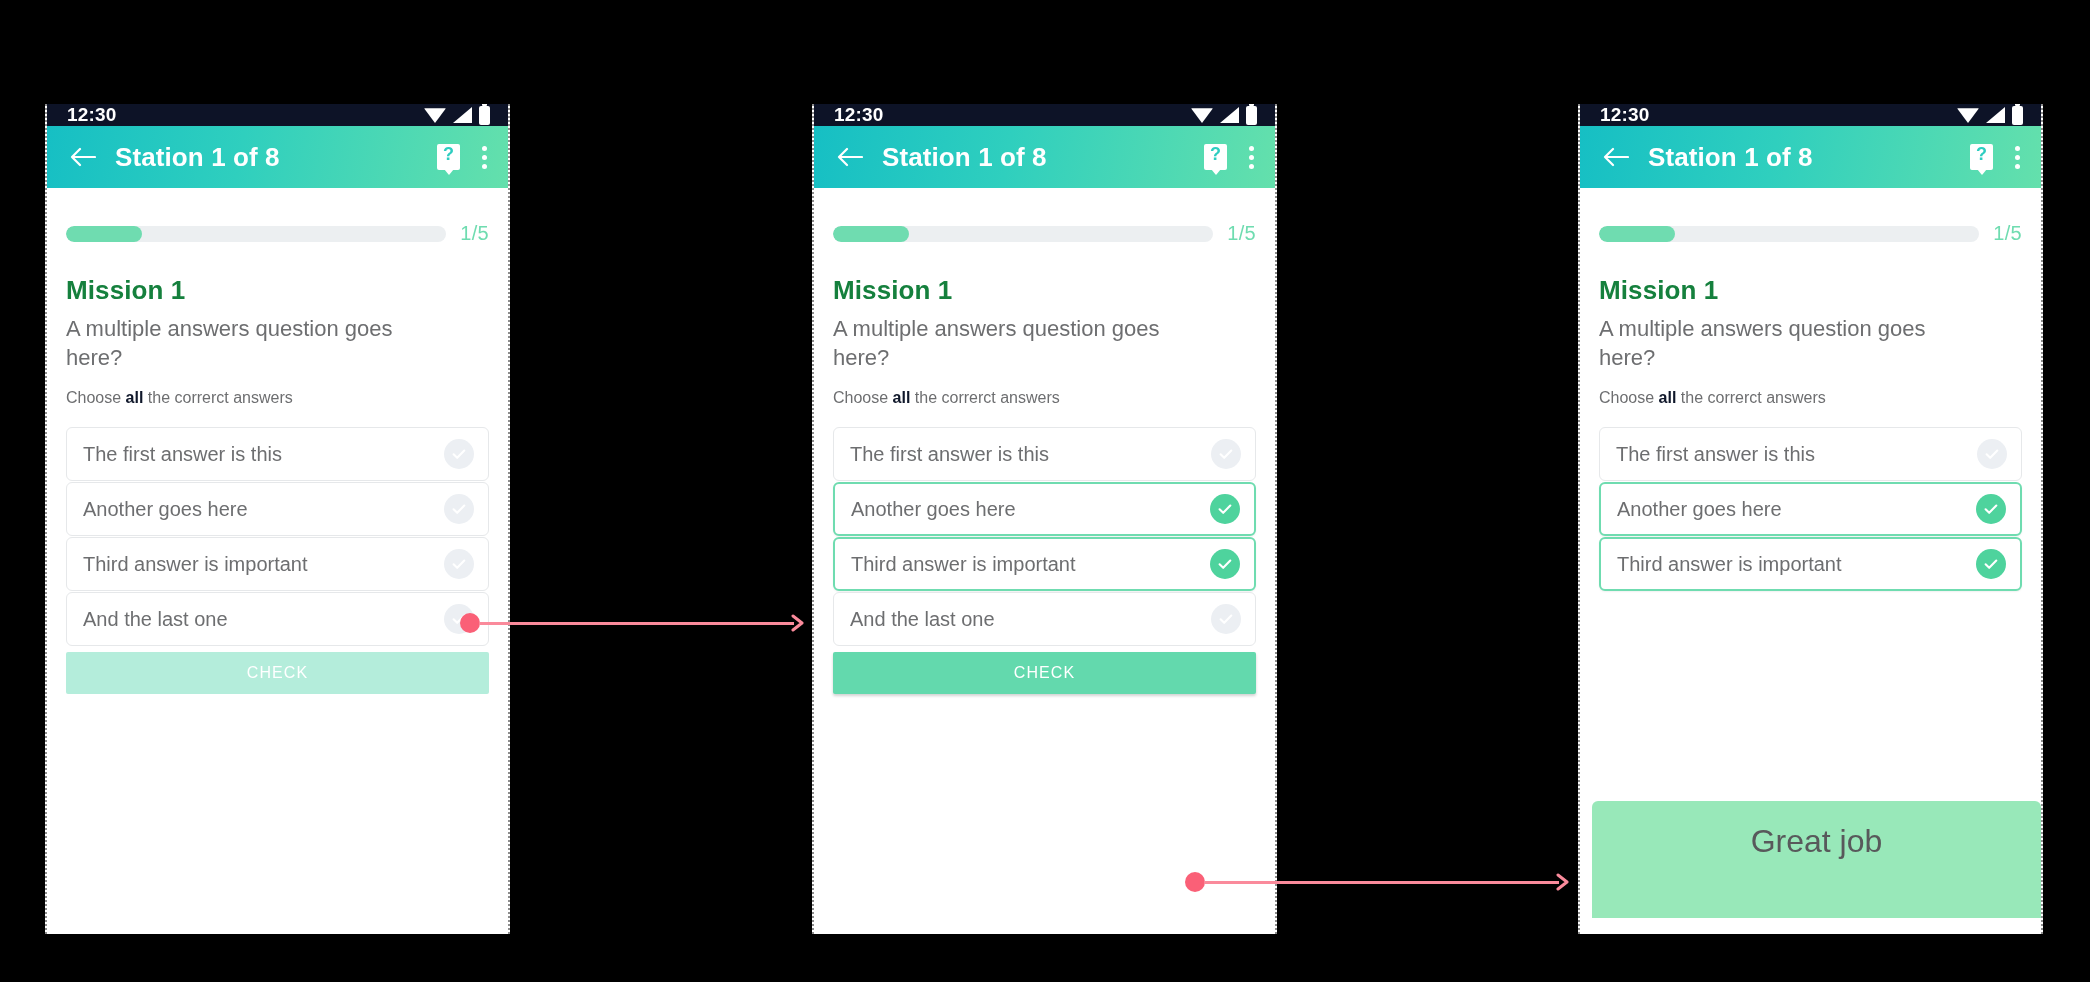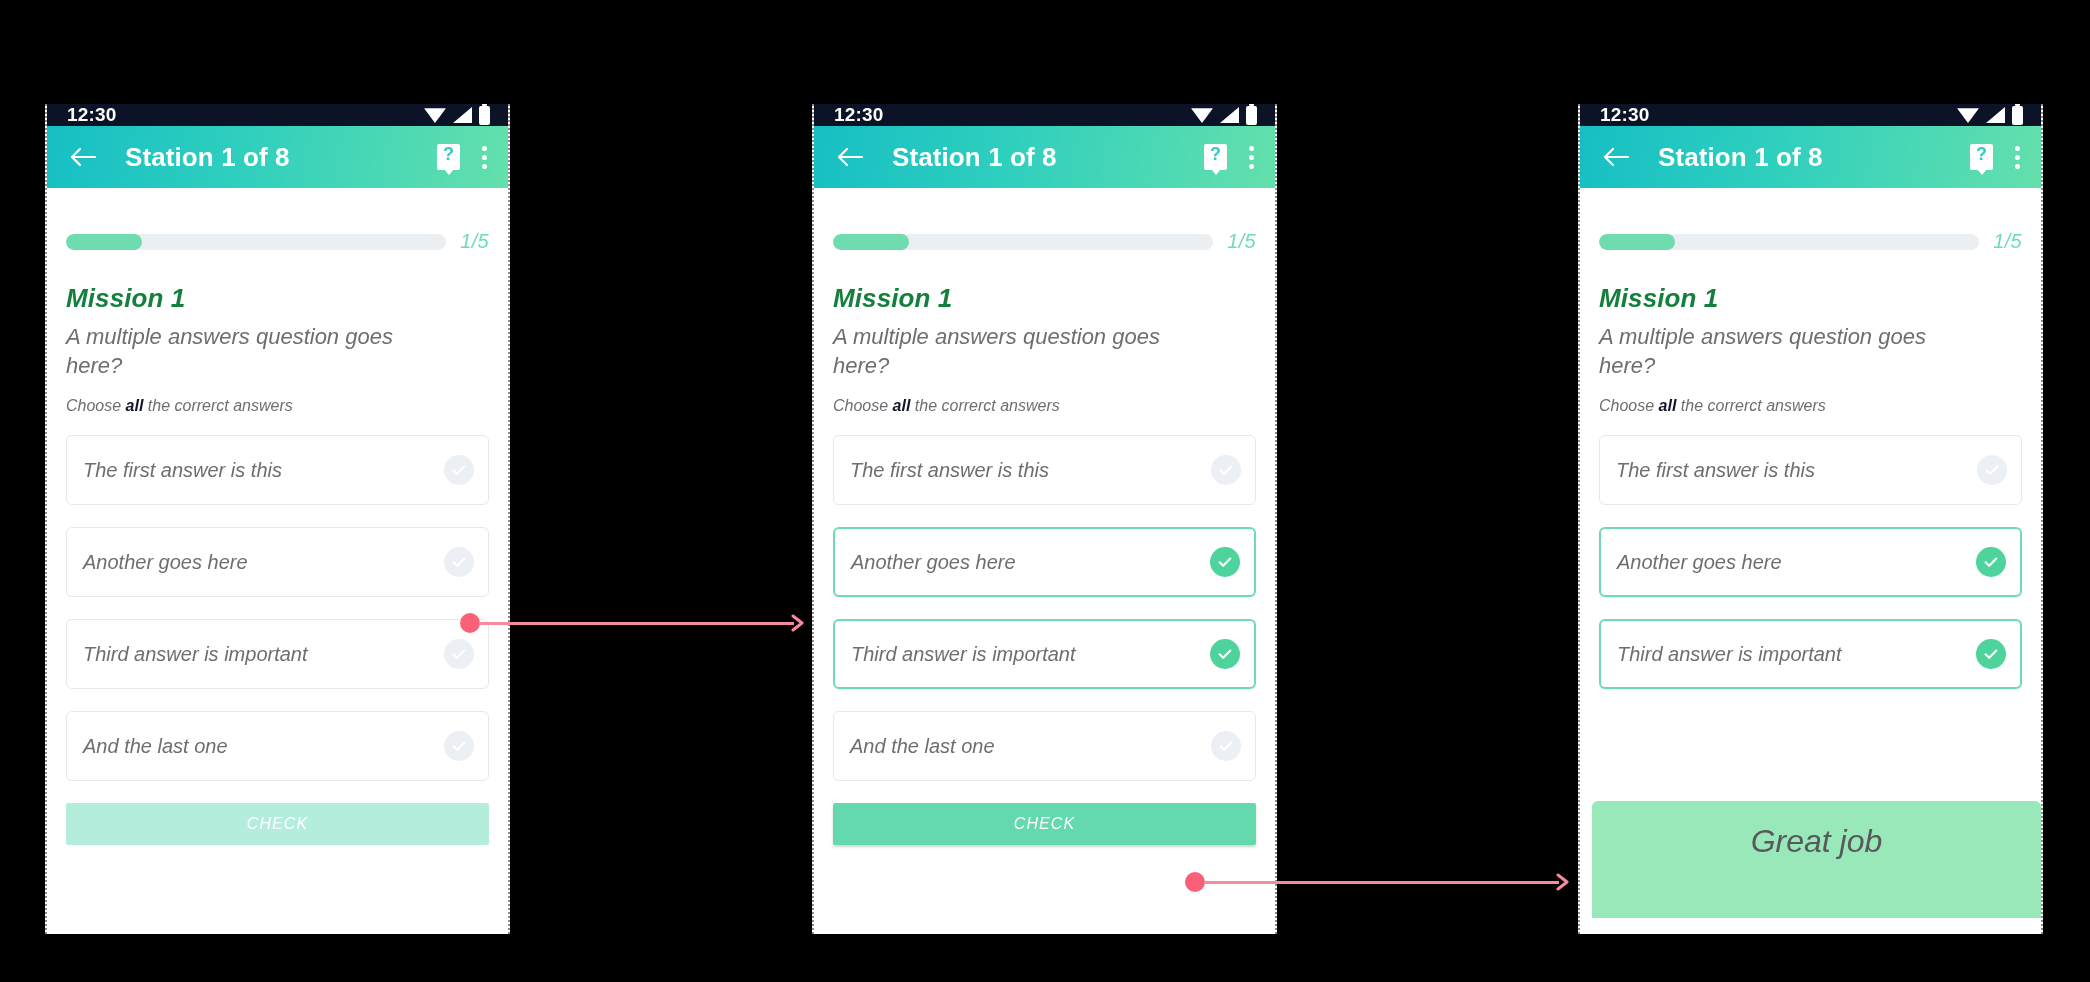--- a/index.html
+++ b/index.html
@@ -93,21 +93,21 @@
     width: 40px; height: 40px;
     display: flex; align-items: center; justify-content: center;
     flex: 0 0 auto;
   }
   .backbtn svg { display: block; }
   .appbar-title {
     color: #ffffff;
     font-size: 26px;
     font-weight: bold;
     letter-spacing: .1px;
-    margin-left: 22px;
+    margin-left: 12px;
     flex: 1 1 auto;
     white-space: nowrap;
   }
   .appbar-actions {
     display: flex; align-items: center; gap: 14px;
     flex: 0 0 auto;
   }
   .help-icon {
     width: 23px; height: 26px;
     background: #ffffff;
@@ -139,23 +139,22 @@
   .kebab i {
     width: 5px; height: 5px;
     border-radius: 50%;
     background: #ffffff;
     display: block;
   }
 
   
   .content {
     position: relative;
-    padding: 8px 19px;
+    padding: 0 19px;
     height: calc(100% - 100px);
-    font-style: italic;
   }
 
   .progress-row {
     display: flex;
     align-items: center;
     gap: 14px;
     padding-top: 34px;
   }
   .track {
     flex: 1 1 auto;
@@ -194,22 +193,22 @@
     margin-top: 17px;
     font-size: 16px;
     color: #6d6e70;
   }
   .hint b { color: #0f172a; font-weight: bold; }
 
   
   .options { margin-top: 20px; }
 
   .option {
-    height: 70px;
-    margin-bottom: 22px;
+    height: 54px;
+    margin-bottom: 1px;
     border: 1px solid #e6e8ea;
     border-radius: 6px;
     background: #ffffff;
     display: flex;
     align-items: center;
     justify-content: space-between;
     padding: 0 14px 0 16px;
   }
   .option.selected {
     border: 2px solid #6fdcb0;

